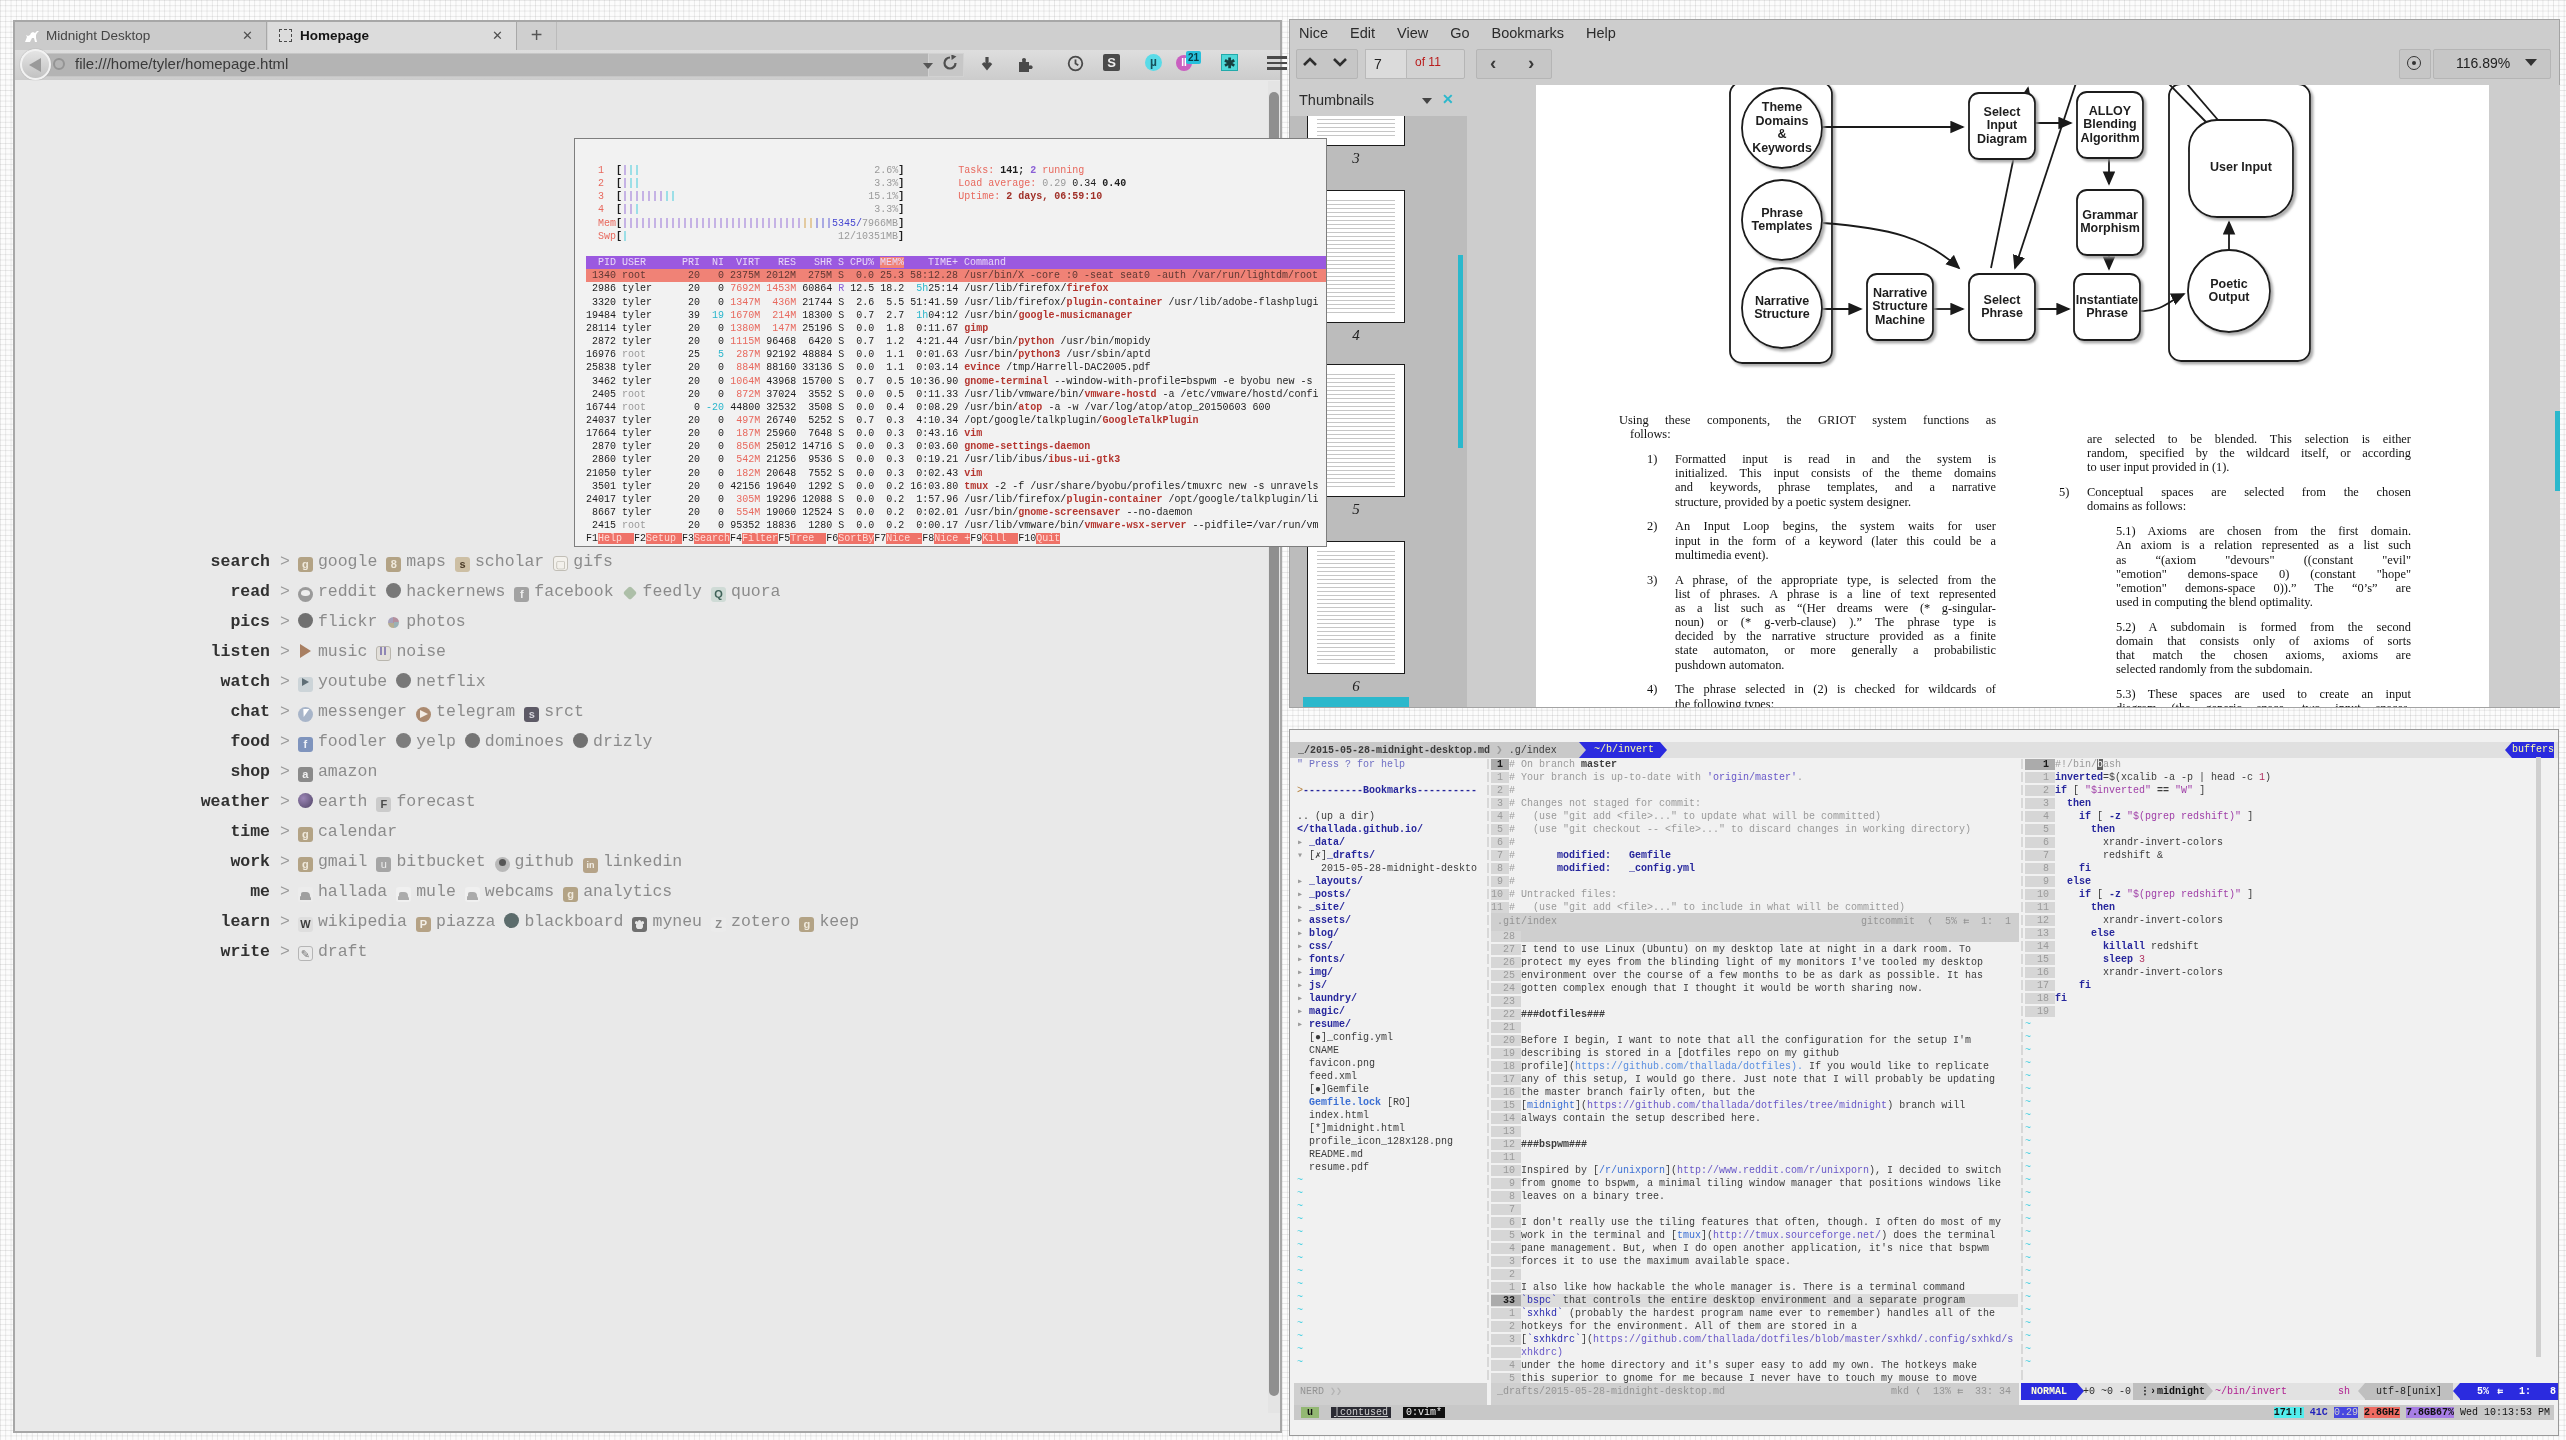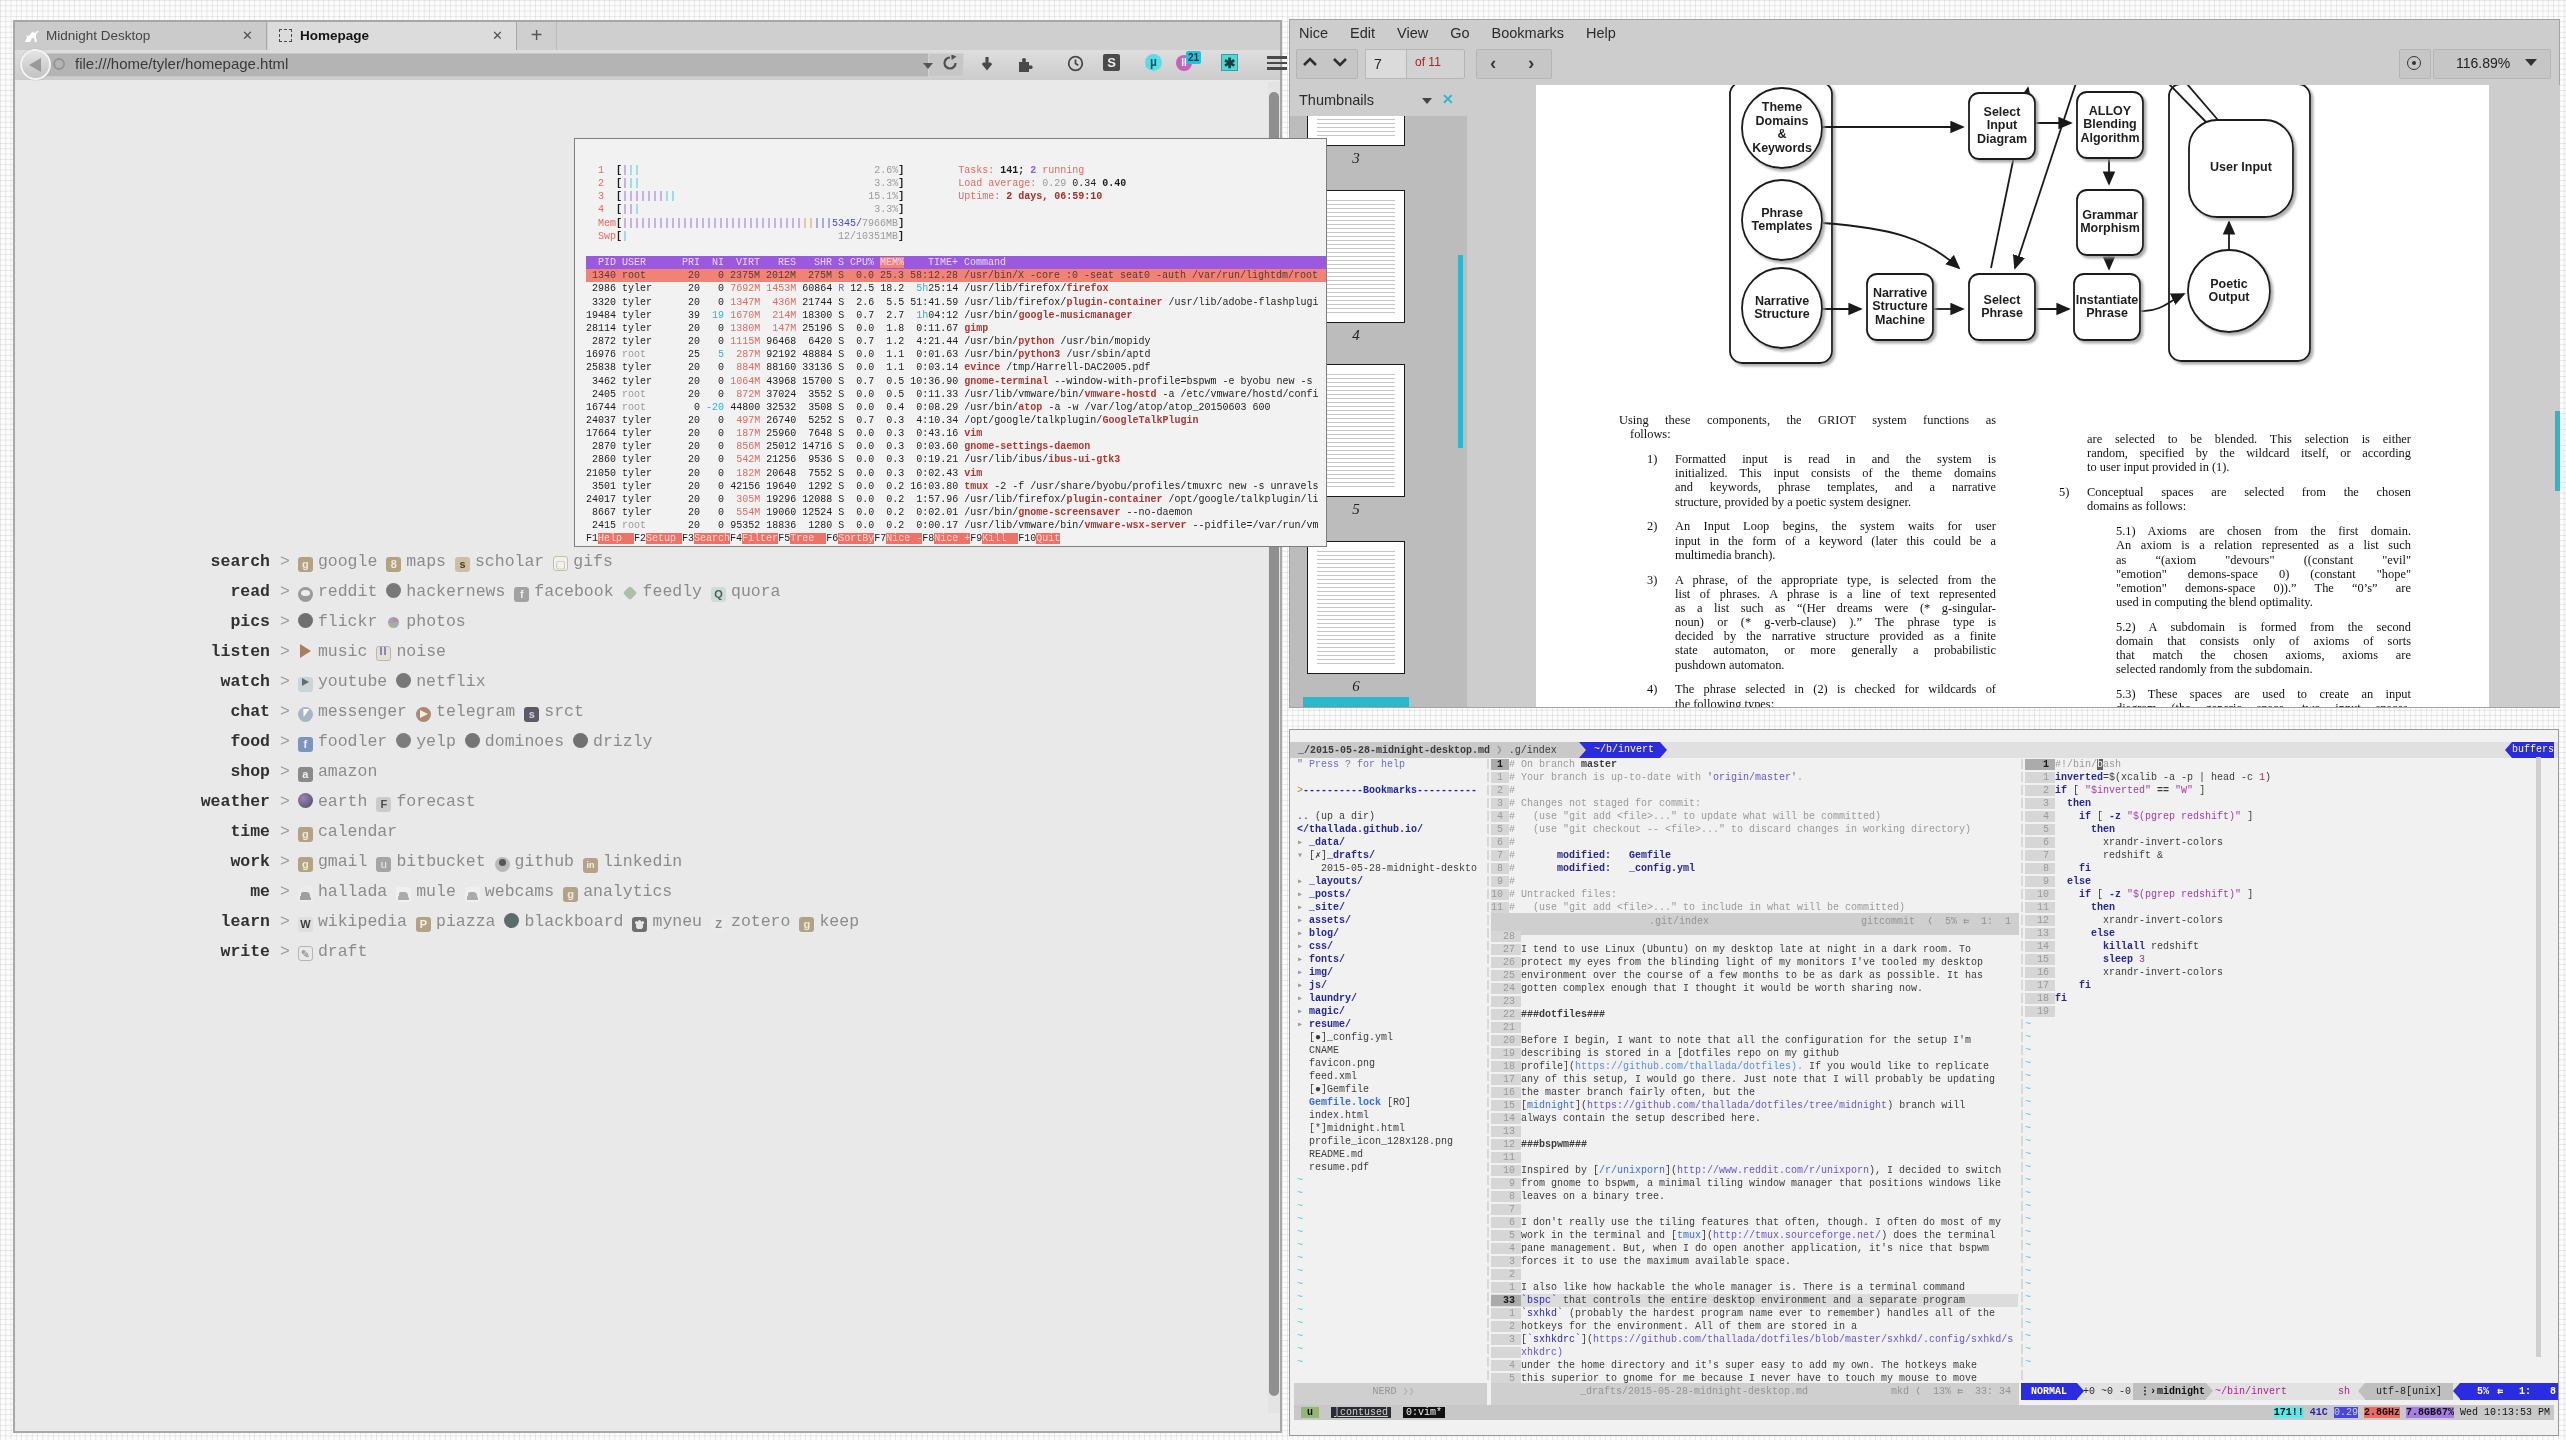--- a/index.html
+++ b/index.html
@@ -104,22 +104,22 @@
 .vlbl { color:#5b8fe0; }
 .vpu { color:#6858c8; }
 .vstr { color:#a040a8; }
 .vnum { color:#b03060; }
 .vcy { color:#45d0e2; }
 .vcode { color:#2a2ab0; }
 .curs { background:#606060; color:#fff; }
 .gnum { color:#9a9a9a; background:#d6d6d6; }
 .gnumc { color:#1a1a1a; background:#ababab; font-weight:bold; }
 .mdcur { background:#dcdcdc; }
-.stl { position:absolute; height:22px; background:#cfcfcf; font-family:"Liberation Mono",monospace;
-  font-size:10px; line-height:17px; color:#949494;text-align:center; }
+.stl { position:absolute; height:29px; background:#cfcfcf; font-family:"Liberation Mono",monospace;
+  font-size:10px; line-height:17px; color:#949494; }
 .stxt { padding-left:6px; }
 .str { float:right; padding-right:8px; }
 #activestl { position:absolute; height:17px; width:534px; background:#e2e2e2; font-family:"Liberation Mono",monospace; font-size:10px; line-height:17px; }
 .segblue { background:#2b2bdf; color:#fff; font-weight:bold; }
 .seggray { background:#bfbfbf; color:#333; }
 .arrblue { display:inline-block; width:0; height:0; border-top:8.5px solid transparent; border-bottom:8.5px solid transparent; border-left:7px solid #2b2bdf; vertical-align:top; }
 .arrgray { display:inline-block; width:0; height:0; border-top:8.5px solid transparent; border-bottom:8.5px solid transparent; border-left:7px solid #bfbfbf; vertical-align:top; }
 .arrgrayl { display:inline-block; width:0; height:0; border-top:8.5px solid transparent; border-bottom:8.5px solid transparent; border-right:7px solid #bfbfbf; vertical-align:top; }
 .arrbluel { display:inline-block; width:0; height:0; border-top:8.5px solid transparent; border-bottom:8.5px solid transparent; border-right:7px solid #2b2bdf; vertical-align:top; }
 #tmuxbar { position:absolute; left:4px; top:675px; width:1260px; height:15px; background:#c8c8c8;
@@ -373,21 +373,21 @@
           </div>
           <div class="pg"> </div>
           <div class="pl pj">
             <span class="pnum" style="left:28px">2)</span>
             <span style="display:block;margin-left:56px">An  Input  Loop  begins,  the  system  waits  for  user</span>
           </div>
           <div class="pl pj">
             <span style="display:block;margin-left:56px">input in the form of a keyword (later this could be a</span>
           </div>
           <div class="pl">
-            <span style="display:block;margin-left:56px">multimedia branch).</span>
+            <span style="display:block;margin-left:56px">multimedia event).</span>
           </div>
           <div class="pg"> </div>
           <div class="pl pj">
             <span class="pnum" style="left:28px">3)</span>
             <span style="display:block;margin-left:56px">A phrase, of the appropriate type, is selected from the</span>
           </div>
           <div class="pl pj">
             <span style="display:block;margin-left:56px">list of phrases.  A phrase is a line of text represented</span>
           </div>
           <div class="pl pj">

